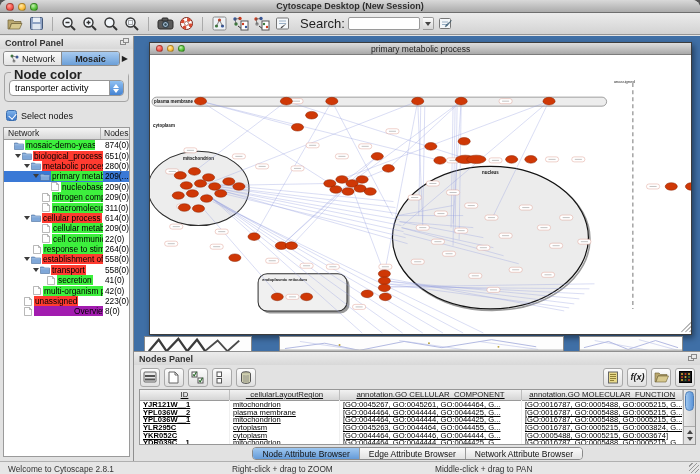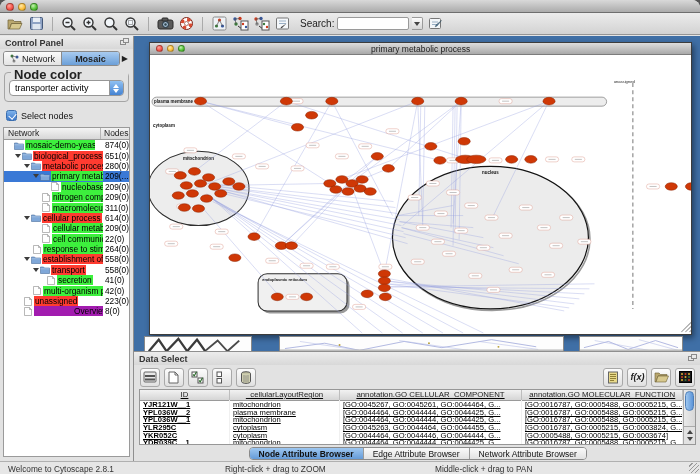--- a/index.html
+++ b/index.html
@@ -13,21 +13,21 @@
   .light.r { background:radial-gradient(circle at 35% 30%, #ffa39b, #f8554a 60%, #c33b31); }
   .light.y { background:radial-gradient(circle at 35% 30%, #ffe9a8, #fdbf3b 60%, #cc9424); }
   .light.g { background:radial-gradient(circle at 35% 30%, #c4f2b0, #53c234 60%, #3d9b23); }
   .win-title { width:100%; text-align:center; font-size:9px; font-weight:bold; color:#2d2d2d; }
 
   
   .toolbar { height:22px; background:linear-gradient(#ececec,#d2d2d2); border-bottom:1px solid #959595; display:flex; align-items:center; padding:0 6px; gap:3px; }
   .tbtn { width:18px; height:18px; display:flex; align-items:center; justify-content:center; border-radius:3px; }
   .tsep { width:1px; height:14px; background:#aaa; margin:0 4px; }
   .search-wrap { display:flex; align-items:center; gap:3px; margin-left:6px; }
-  .search-label { font-size:10px; color:#222; }
+  .search-label { font-size:13px; color:#222; }
   .search-combo { width:72px; height:13px; background:#fff; border:1px solid #9a9a9a; border-radius:2px; display:flex; align-items:center; font-size:8px; padding:0 2px; position:relative; }
   .combo-arrow-btn { width:11px; height:13px; background:linear-gradient(#fdfdfd,#d5d5d5); border:1px solid #9a9a9a; border-left:none; border-radius:0 2px 2px 0; display:flex; align-items:center; justify-content:center; }
   .caret-down { width:0; height:0; border-left:3px solid transparent; border-right:3px solid transparent; border-top:4px solid #444; }
 
   
   .main-row { position:absolute; top:36px; left:0; right:0; bottom:13px; display:flex; }
   .control-panel { width:140px; background:#e2e2e2; border-right:1px solid #8f8f8f; display:flex; flex-direction:column; position:relative; }
   .right-col { flex:1; display:flex; flex-direction:column; }
 
   
@@ -94,21 +94,21 @@
   .c-reg { width:110px; flex:none; }
   .c-cc { width:182px; flex:none; }
   .c-mf { flex:1; }
   .dp-vscroll { width:12px; background:linear-gradient(90deg,#e9e9e9,#d8d8d8); border-left:1px solid #aaa; position:relative; flex:none; }
   .dp-thumb { position:absolute; top:1px; left:1px; right:1px; height:20px; border-radius:5px; background:linear-gradient(90deg,#9ec7f0,#5b94d8); border:1px solid #4f7fb8; }
   .scroll-arrows { position:absolute; bottom:0; left:0; right:0; height:18px; display:flex; flex-direction:column; align-items:center; justify-content:space-evenly; background:#e2e2e2; border-top:1px solid #aaa; }
   .dp-tabs-row { height:15px; display:flex; justify-content:center; align-items:center; flex:none; margin-top:1px; }
   .dp-tabset { display:flex; border:1px solid #8a8a8a; border-radius:4px; overflow:hidden; height:13px; background:#ececec; }
   .dp-tab { font-size:8.5px; padding:0 9px; display:flex; align-items:center; background:linear-gradient(#fafafa,#e2e2e2); color:#111; }
   .dp-tab + .dp-tab { border-left:1px solid #9a9a9a; }
-  .dp-tab.selected { background:linear-gradient(#9ec7f0,#659bd8); font-weight:bold; }
+  .dp-tab.selected { background:linear-gradient(#9ec7f0,#659bd8); font-weight:normal; }
 
   
   .statusbar { position:absolute; left:0; right:0; bottom:0; height:13px; background:#e6e6e6; border-top:1px solid #b0b0b0; display:flex; align-items:center; font-size:8.3px; color:#333; }
   .status-item { position:absolute; top:1.5px; }
   .grip { position:absolute; right:1px; bottom:1px; width:10px; height:10px;
     background:repeating-linear-gradient(135deg, transparent 0 2px, #9a9a9a 2px 3px); }
 
   
   .iglyph { display:block; }
 </style>
@@ -116,20 +116,21 @@
 <body>
 
 <div class="app">
 
   <div class="titlebar">
     <div class="lights">
       <span class="light r"></span>
       <span class="light y"></span>
       <span class="light g"></span>
     </div>
+    <div class="win-title">Cytoscape Desktop (New Session)</div>
   </div>
 
   <div class="toolbar">
     <span class="tbtn">
       <svg class="iglyph" width="16" height="16" viewBox="0 0 16 16">
           <path d="M1 4h5l1.5 1.5H14v2H4.5L2.5 13H1z" fill="#b9a76f" stroke="#6d5f33" stroke-width=".7"></path>
           <path d="M4.5 7.5H15L12.5 13H2.5z" fill="#d8c98f" stroke="#6d5f33" stroke-width=".7"></path>
         </svg>
     </span>
     <span class="tbtn">
@@ -741,21 +742,21 @@
           <svg viewBox="0 0 104 18" preserveAspectRatio="none">
               <path d="M4 12l25-7 20 9 28-10 23 8" fill="none" stroke="#9aa3d8" stroke-width=".8"></path>
               <path d="M15 4l55 11M60 3l40 12" stroke="#b8bfe8" stroke-width=".6"></path>
               <rect x="0" y="14" width="104" height="2.5" fill="#bdbdbd"></rect>
             </svg>
         </div>
       </div>
 
       <div class="data-panel">
         <div class="panel-header">
-          <span>Data Select</span>
+          <span>Nodes Panel</span>
           <span class="float-icon">
               <span></span>
               <span></span>
             </span>
         </div>
         <div class="dp-toolbar">
           <span class="dbtn">
             <svg width="14" height="12" viewBox="0 0 14 12">
                 <rect x="1" y="1" width="12" height="10" rx="1" fill="#e8e8e8" stroke="#666"></rect>
                 <rect x="2" y="4" width="10" height="2" fill="#555"></rect>
@@ -882,16 +883,16 @@
               <div class="dp-tab">Network Attribute Browser</div>
             </div>
         </div>
       </div>
     </div>
   </div>
 
   <div class="statusbar" id="statusbar">
     <div class="grip"></div>
   <div class="status-item" style="left: 8px;">Welcome to Cytoscape 2.8.1</div>
-      <div class="status-item" style="left: 225px;">Right-click + drag to ZOOM</div>
+      <div class="status-item" style="left: 232px;">Right-click + drag to ZOOM</div>
       <div class="status-item" style="left: 435px;">Middle-click + drag to PAN</div>
     </div>
 </div>
 
 </body></html>

